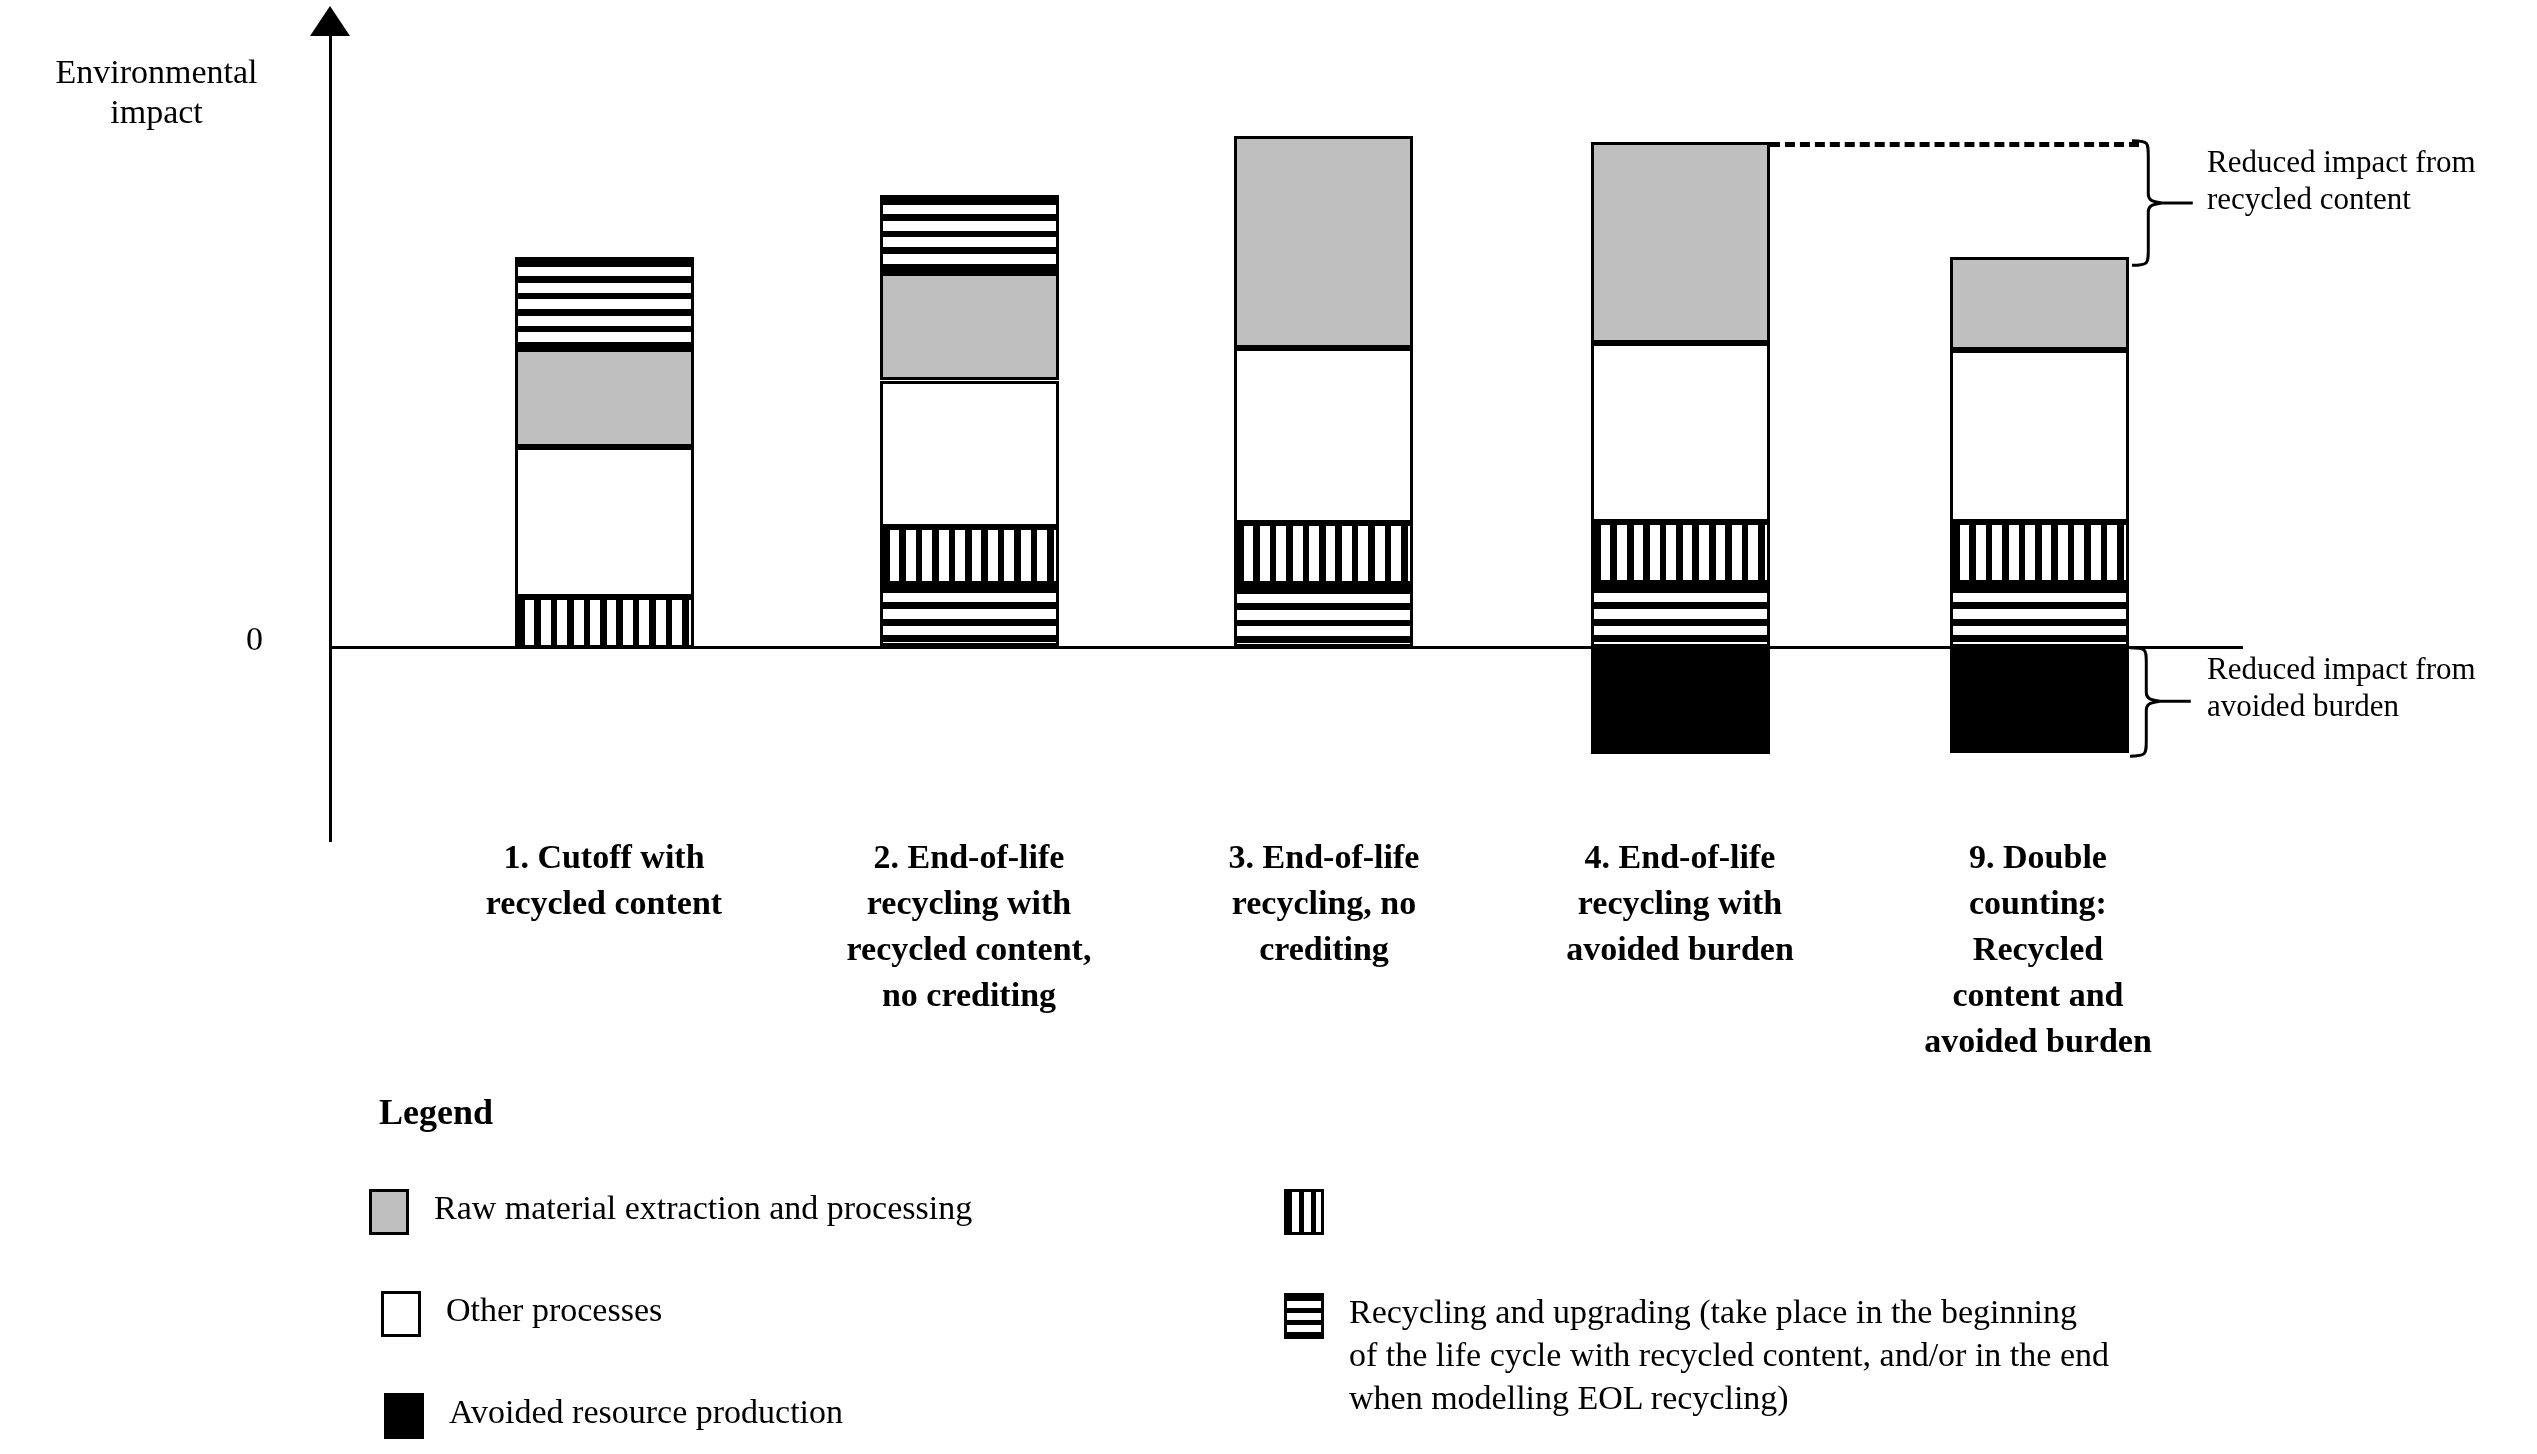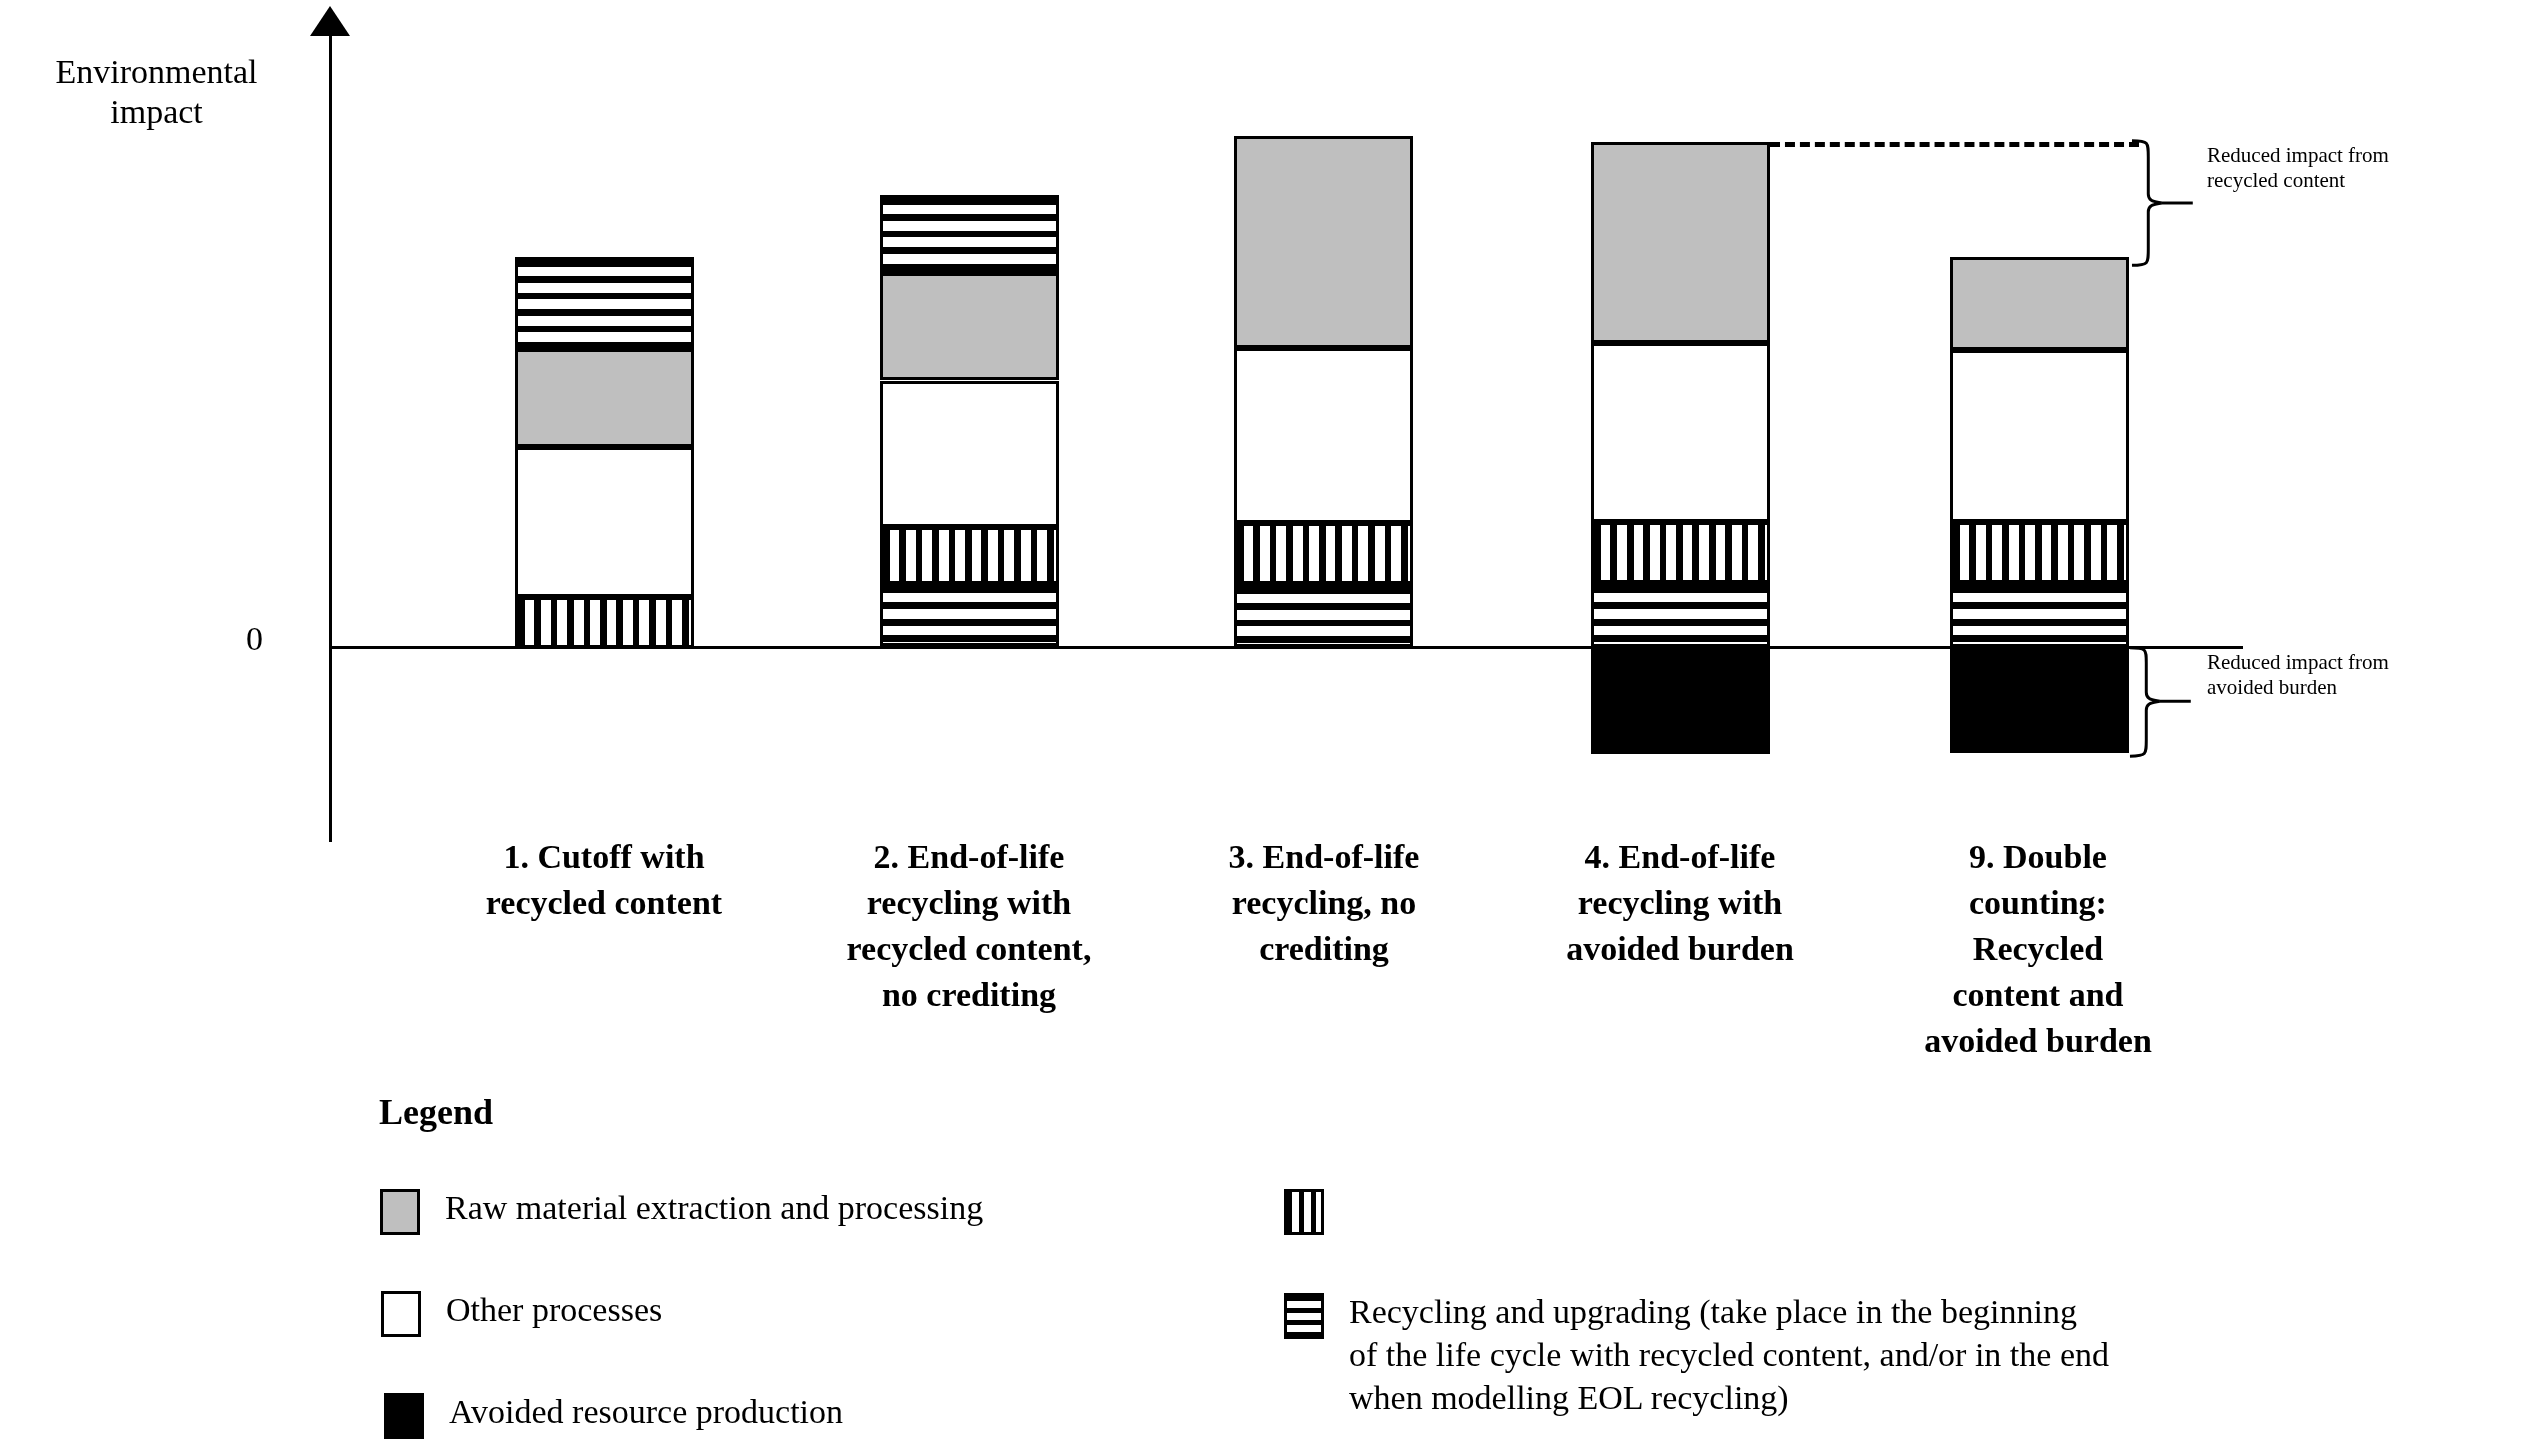--- a/index.html
+++ b/index.html
@@ -32,21 +32,21 @@
     background-image:repeating-linear-gradient(to bottom,
       #000 0px,#000 6.7px,#fff 6.7px,#fff 16.4px);}
   
   .seg.vhatch{background-color:#fff;
     background-image:repeating-linear-gradient(to right,
       #000 0px,#000 6.7px,#fff 6.7px,#fff 16.4px);}
 
   
   .dashed{position:absolute;height:0;border-top:5.2px dashed #000;}
   .brace{position:absolute;}
-  .ann-text{position:absolute;font-size:21px;line-height:1.2;text-align:center;}
+  .ann-text{position:absolute;font-size:31px;line-height:1.2;text-align:center;}
 
   
   .cat{position:absolute;top:834px;width:246px;text-align:center;
        font-weight:bold;font-size:34px;line-height:1.35;}
 
   
   .legend-title{position:absolute;left:379px;top:1091px;font-weight:bold;font-size:36px;}
   .lg-row{position:absolute;display:flex;align-items:flex-start;}
   .swatch{width:40px;height:46px;border:3px solid #000;box-sizing:border-box;
           flex:0 0 auto;margin-top:3px;}
@@ -128,21 +128,21 @@
 avoided burden</div>
 
   <div class="cat" style="left:481px;">1. Cutoff with recycled content</div>
   <div class="cat" style="left:846px;">2. End-of-life recycling with recycled content, no crediting</div>
   <div class="cat" style="left:1201px;">3. End-of-life recycling, no crediting</div>
   <div class="cat" style="left:1557px;">4. End-of-life recycling with avoided burden</div>
   <div class="cat" style="left:1915px;">9. Double counting: Recycled content and avoided burden</div>
 
   <div class="legend-title">Legend</div>
 
-  <div class="lg-row" style="left:380px;top:1186px;text-align:center;">
+  <div class="lg-row" style="left:369px;top:1186px;text-align:center;">
     <div class="swatch gray"></div>
     <div class="lg-text">Raw material extraction and processing</div>
   </div>
 
   <div class="lg-row" style="left:381px;top:1288px;">
     <div class="swatch white"></div>
     <div class="lg-text">Other processes</div>
   </div>
 
   <div class="lg-row" style="left:364px;top:1390px;margin-left:20px;">

